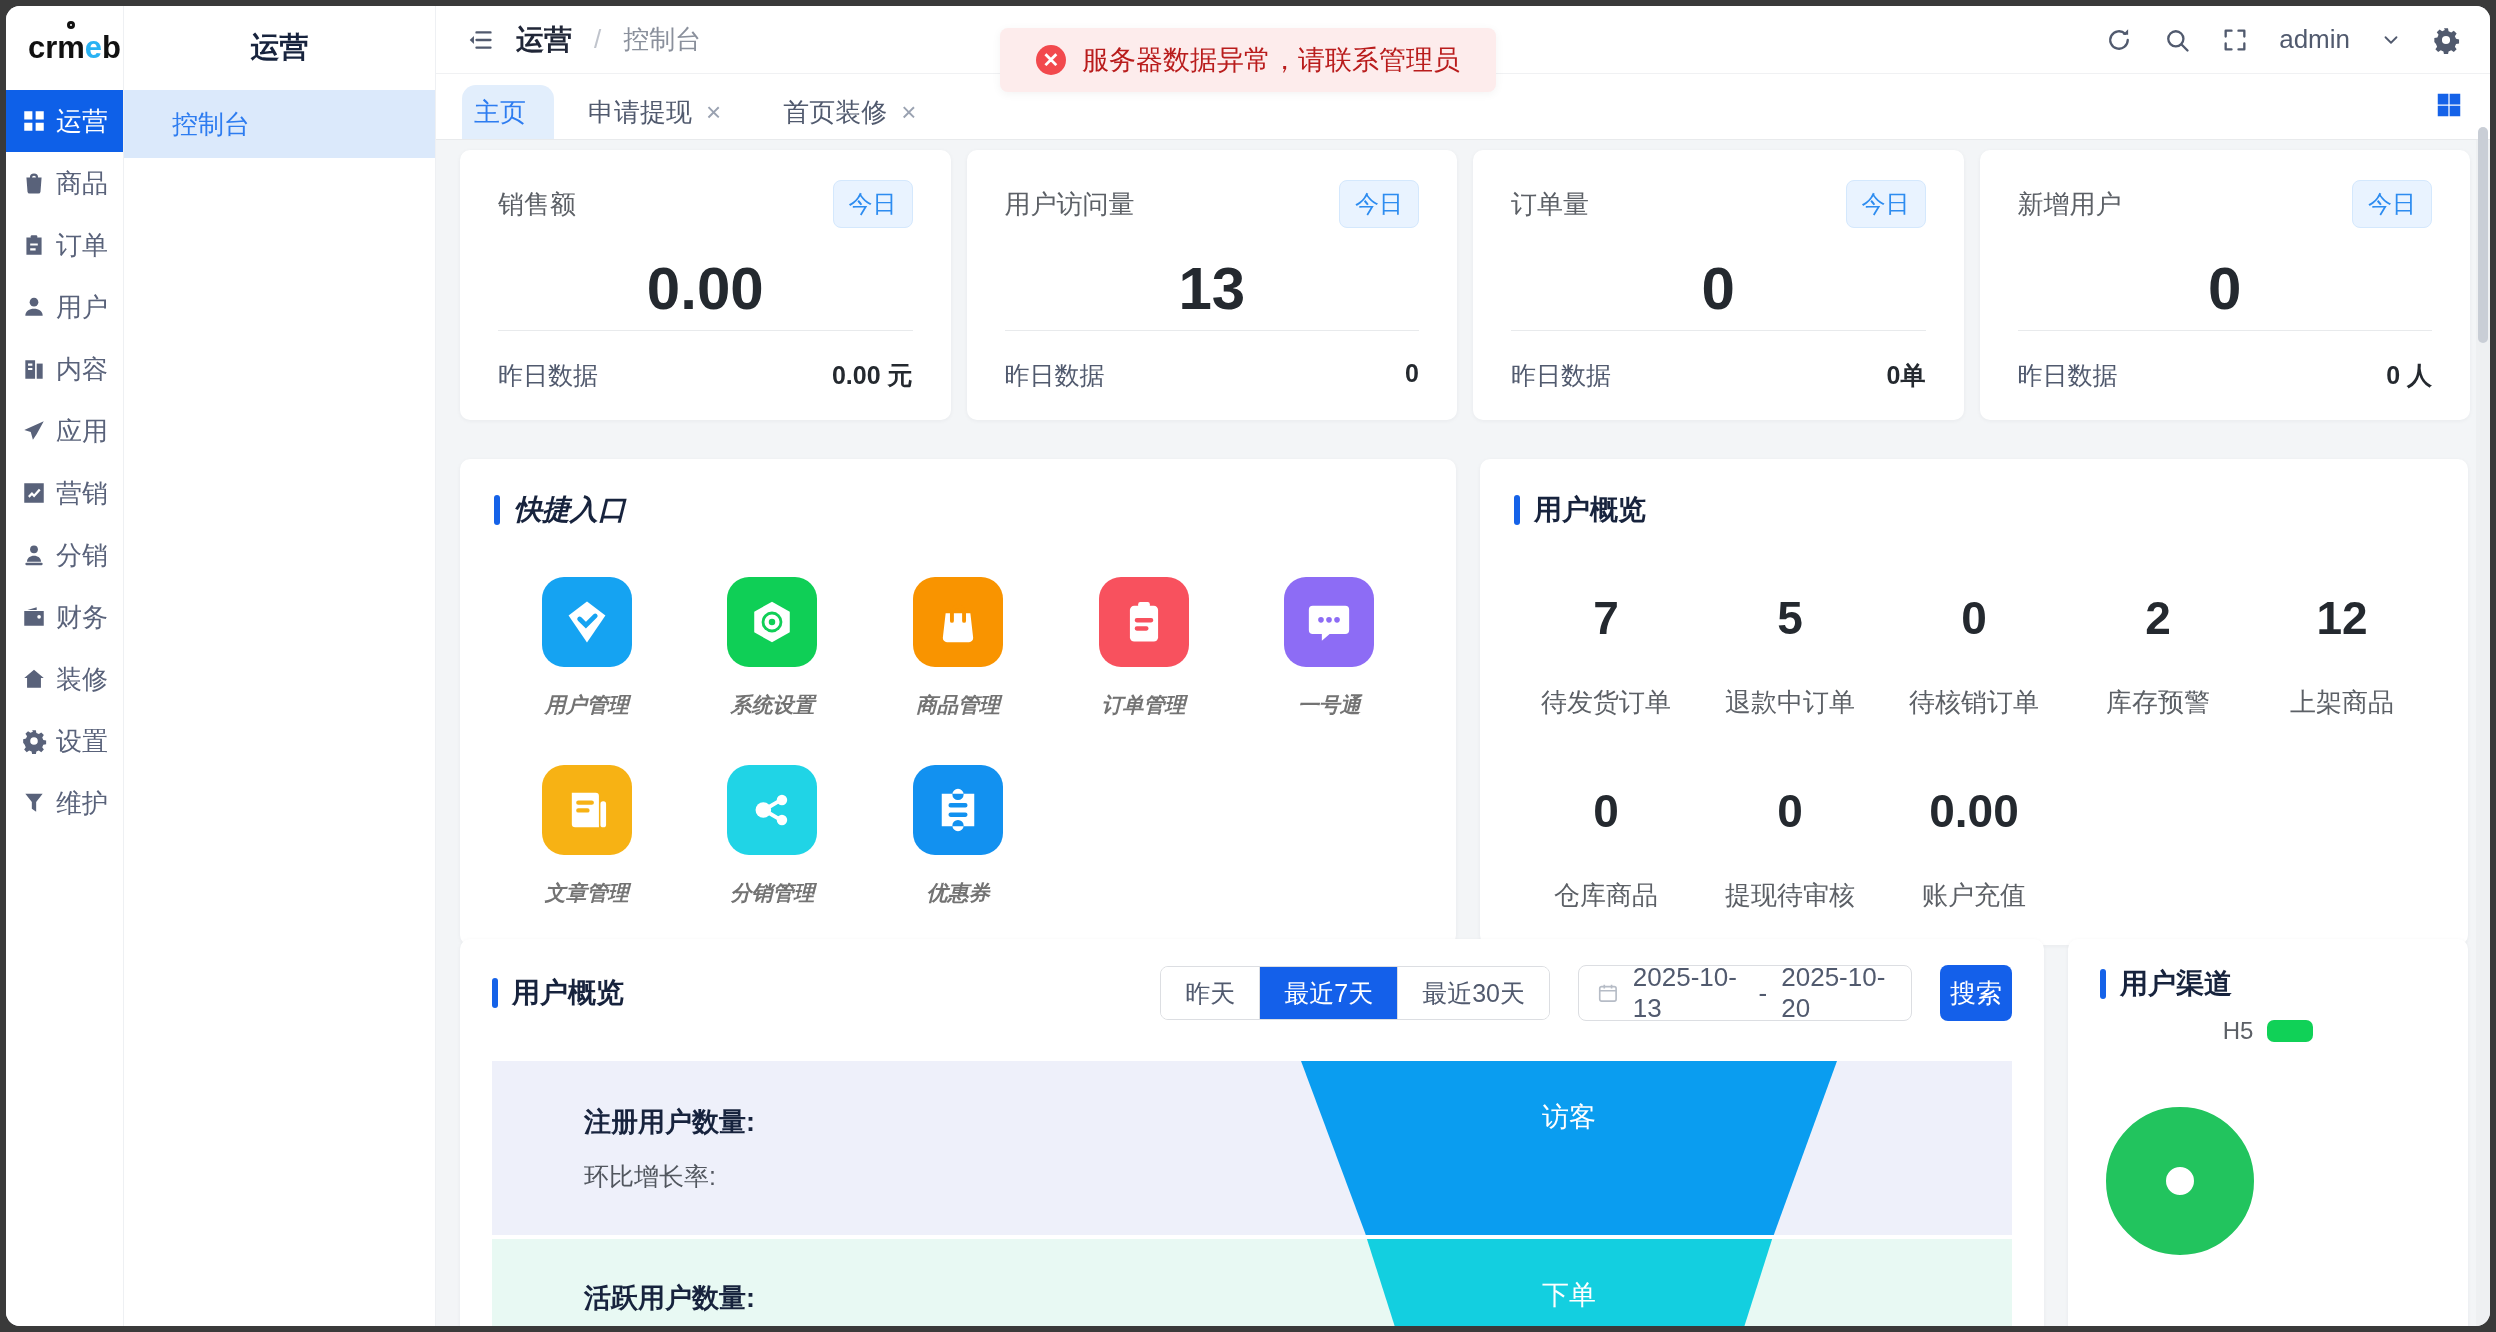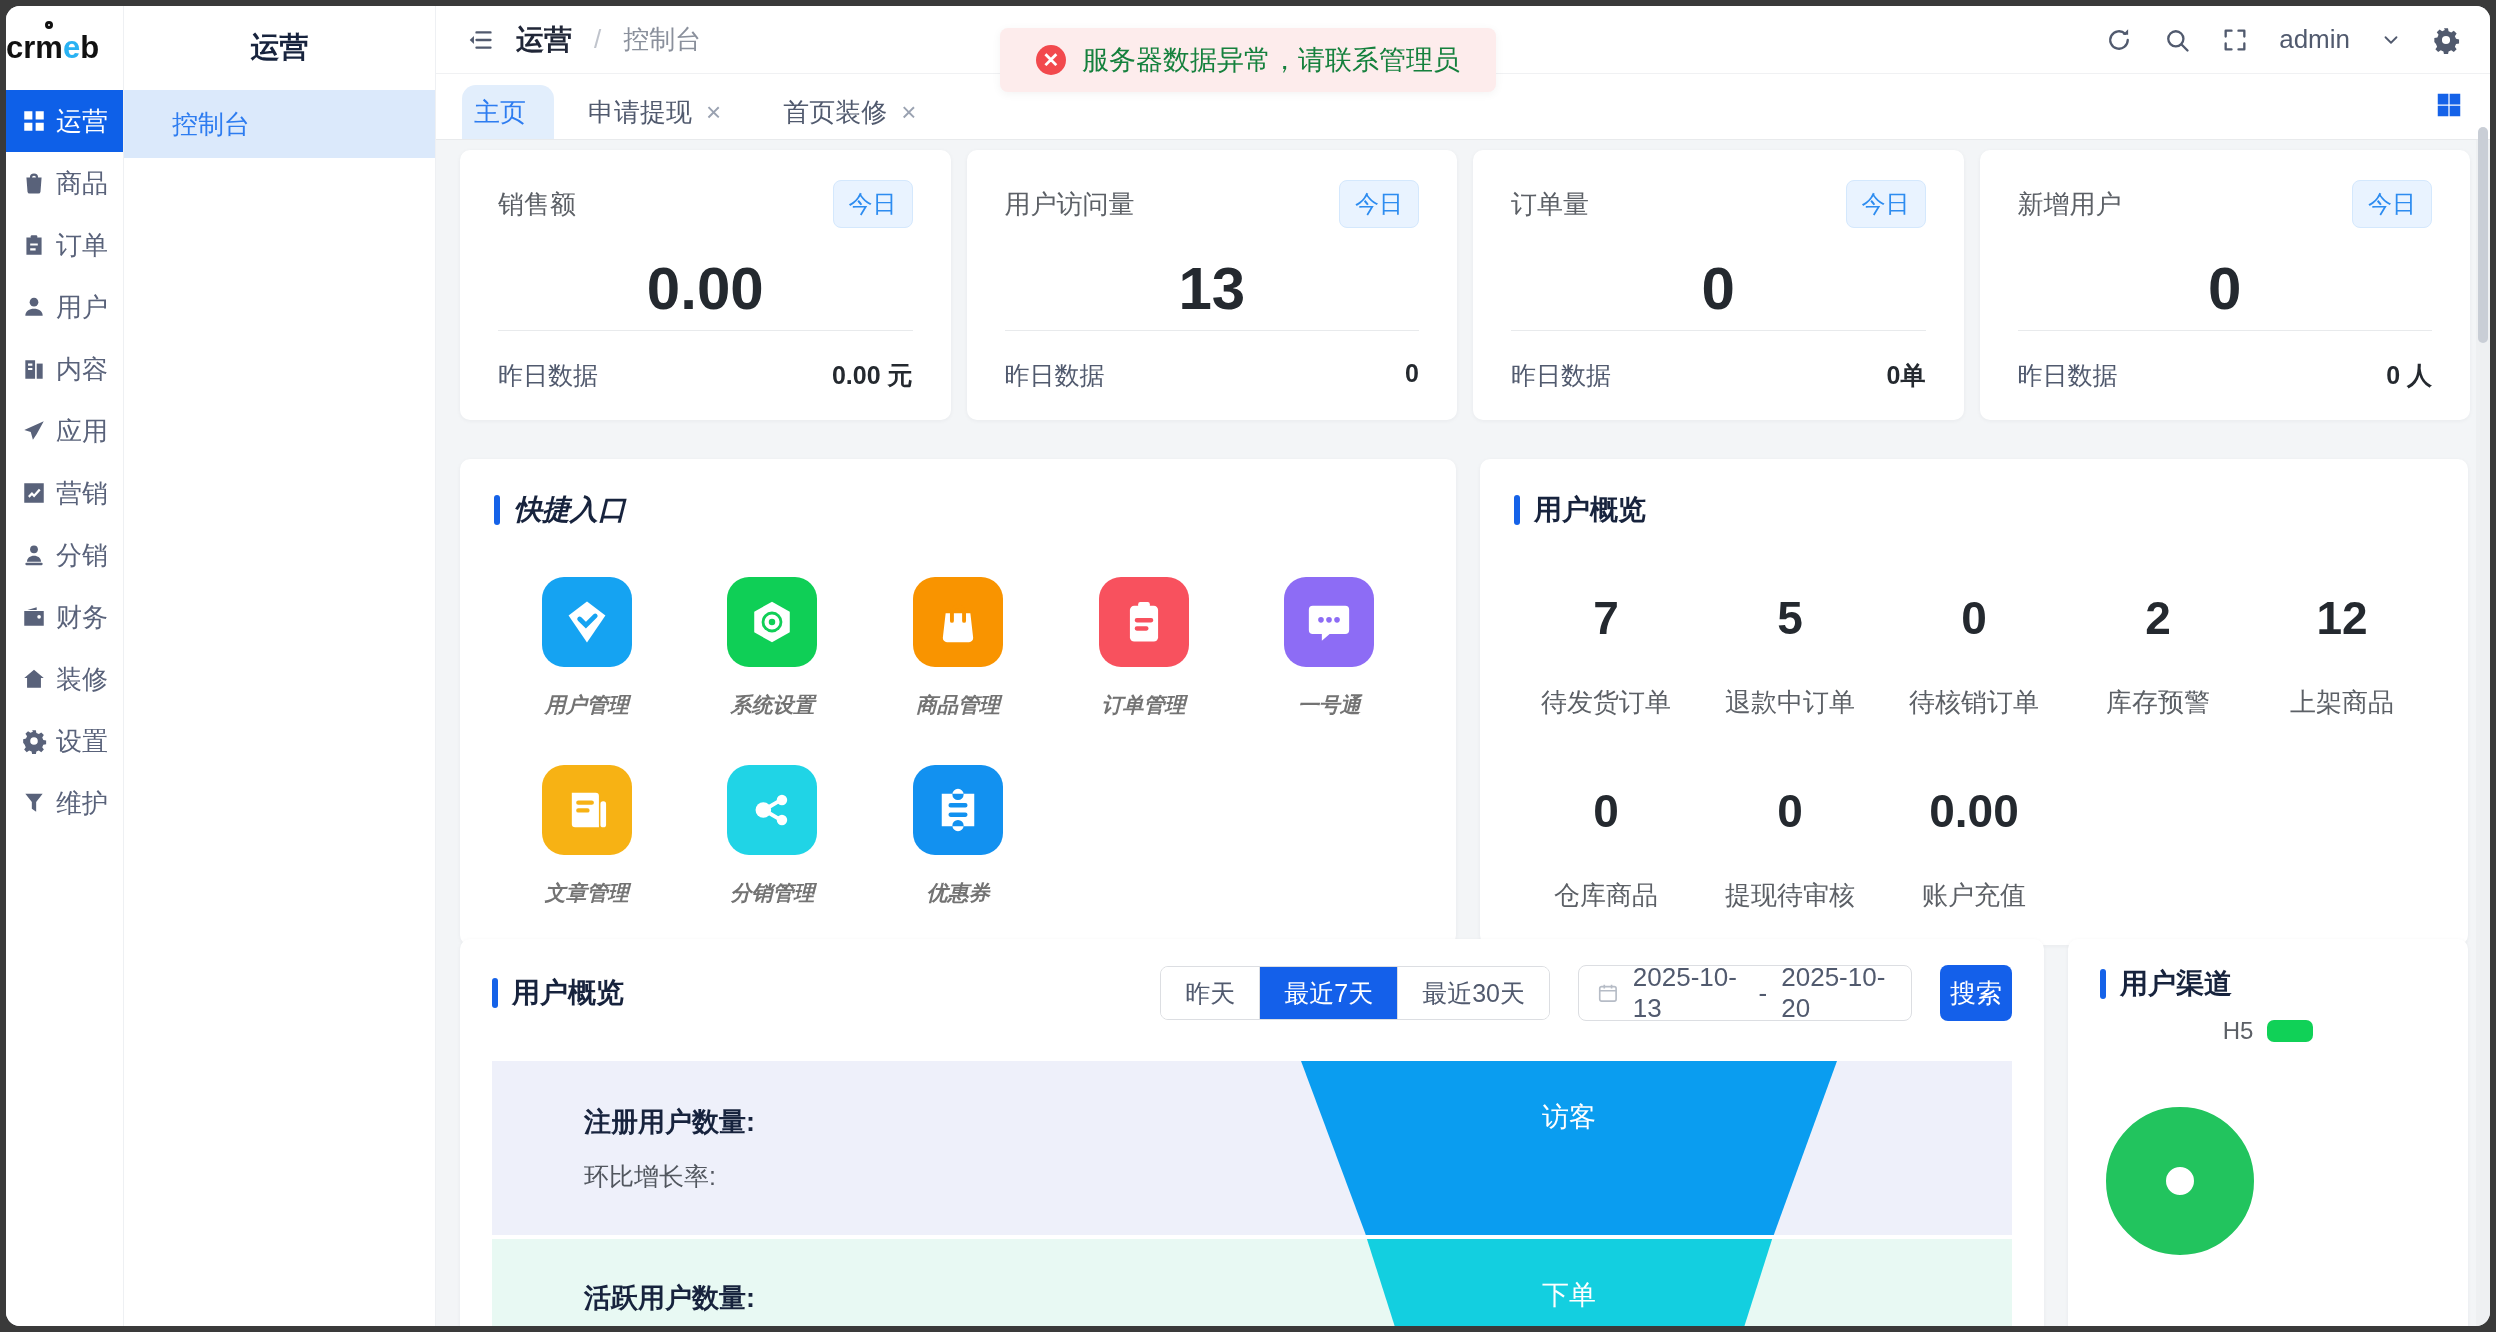--- a/index.html
+++ b/index.html
@@ -2,21 +2,21 @@
 <html><head>
 <meta charset="utf-8">
 <style>
   * { margin:0; padding:0; box-sizing:border-box; }
   html,body { width:2496px; height:1332px; overflow:hidden; }
   body { background:#3a3a3a; position:relative; font-family:"Liberation Sans", sans-serif; }
   .app { position:absolute; inset:6px; border-radius:14px; background:#f3f5f7; overflow:hidden; display:flex; }
 
   
   .rail { width:118px; background:#fff; border-right:1px solid #eef0f3; flex:none; }
-  .logo { height:84px; display:flex; align-items:center; font-size:31px; font-weight:700; color:#111; letter-spacing:0; }
+  .logo { height:84px; display:flex; align-items:center; justify-content:center; font-size:31px; font-weight:700; color:#111; letter-spacing:0;margin-left:20px; }
   .logo .m { position:relative; }
   .logo .m i { position:absolute; left:50%; top:-9px; transform:translateX(-50%); width:8px; height:8px; border:3px solid #111; border-radius:50%; }
   .logo .e { color:#29b2f3; }
   .rail-item { height:62px; display:flex; align-items:center; justify-content:center; gap:9px; color:#59627a; font-size:26px; cursor:pointer; }
   .rail-item svg { width:26px; height:26px; fill:currentColor; flex:none; }
   .rail-item.active { background:#0e60e8; color:#fff; }
 
   
   .submenu { width:312px; background:#fff; border-right:1px solid #eef0f3; flex:none; }
   .submenu-title { height:84px; display:flex; align-items:center; justify-content:center; font-size:29px; font-weight:700; color:#17233d; }
@@ -34,21 +34,21 @@
   .top-right .uname { font-size:26px; }
 
   .tabbar { height:66px; background:#fff; border-bottom:1px solid #e8eaec; display:flex; align-items:flex-end; padding:0 0 0 26px; gap:6px; position:relative; }
   .tab { height:54px; display:flex; align-items:center; gap:14px; padding:0 28px; font-size:26px; color:#515a6e; border-radius:14px 14px 0 0; cursor:pointer; }
   .tab.active { background:#e2eefc; color:#2d7cf0;padding-left:12px; }
   .tab .x { color:#9aa2b1; font-size:26px; line-height:1; }
   .tab-grid { position:absolute; right:26px; top:16px; cursor:pointer; }
 
   .toast { position:absolute; left:1242px; top:22px; transform:translateX(-50%); height:64px; display:flex; align-items:center; gap:16px; padding:0 36px; background:#fdecec; border-radius:8px; box-shadow:0 2px 10px rgba(0,0,0,.05); z-index:30; }
   .toast .dot { width:30px; height:30px; border-radius:50%; background:#f2494d; color:#fff; display:flex; align-items:center; justify-content:center; font-size:20px; font-weight:700; }
-  .toast .msg { font-size:27px; color:#15803d; }
+  .toast .msg { font-size:27px; color:#b91c1c; }
 
   .content { flex:1; overflow:hidden; padding:10px 20px 0 24px; position:relative; }
   .card { background:#fff; border-radius:10px; box-shadow:0 1px 4px rgba(31,45,61,.05); }
 
   .row1 { display:grid; grid-template-columns:repeat(4,1fr); gap:16px; height:270px; margin-bottom:39px;text-align:center; }
   .stat { padding:30px 38px 28px; display:flex; flex-direction:column; }
   .stat-head { display:flex; align-items:center; justify-content:space-between; }
   .stat-title { font-size:26px; color:#5c6066; }
   .stat-badge { font-size:24px; color:#2d8cf0; background:#e9f3ff; border:1px solid #d4e8fd; border-radius:8px; padding:7px 15px; }
   .stat-value { margin-top:26px; font-size:60px; font-weight:700; color:#24292f; }

